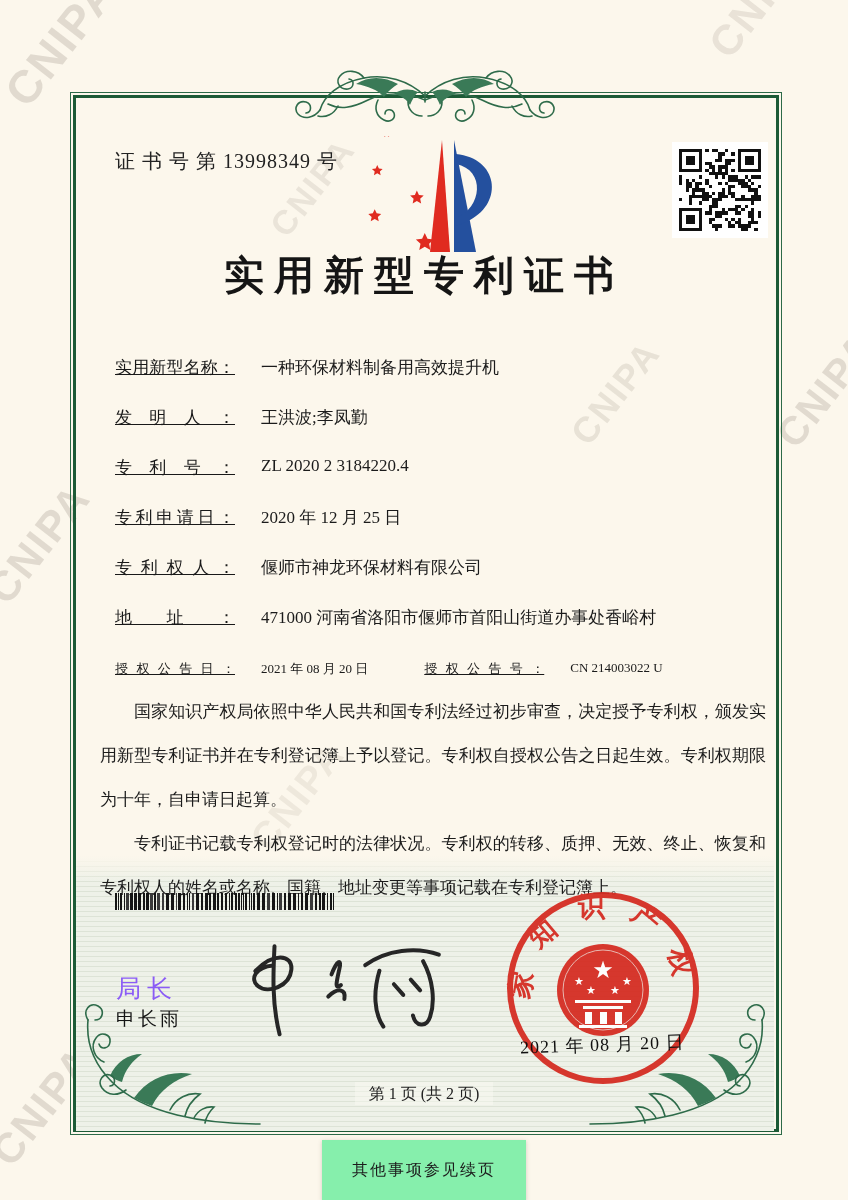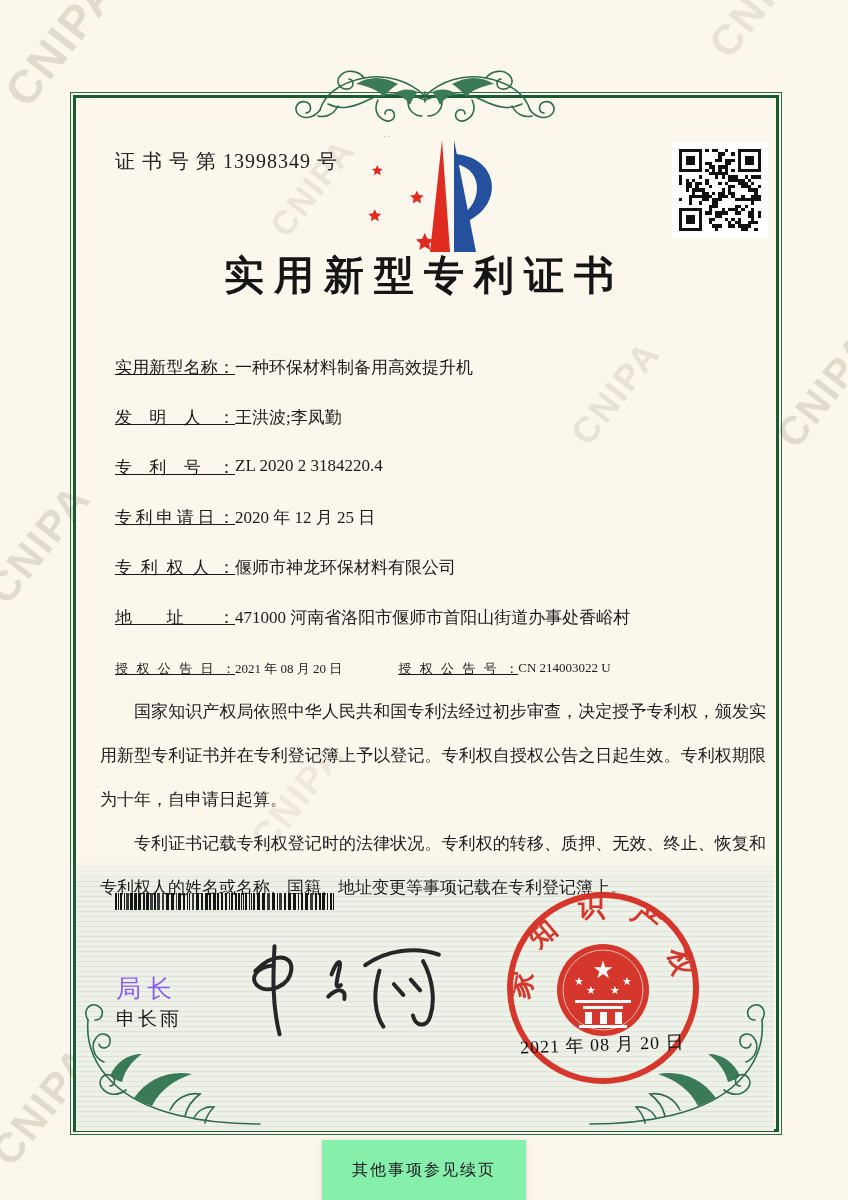--- a/index.html
+++ b/index.html
@@ -39,21 +39,21 @@
   .qr-box{position:absolute;left:672px;top:142px;width:96px;height:96px;background:#fff;
           display:flex;align-items:center;justify-content:center;}
   .qr-box svg{width:82px;height:82px;}
   .title{position:absolute;left:0;width:848px;top:248px;text-align:center;
          font-size:40px;font-weight:700;letter-spacing:10px;color:#151515;}
   
   .fields{position:absolute;left:115px;top:356px;width:580px;font-size:17px;}
   .frow{display:flex;height:50px;align-items:flex-start;}
   .flabel{display:inline-block;width:120px;text-align:justify;text-align-last:justify;
           color:#191919;flex:0 0 120px;text-decoration:underline;}
-  .fvalue{margin-left:0;color:#1b1b1b;white-space:nowrap;}
+  .fvalue{margin-left:26px;color:#1b1b1b;white-space:nowrap;}
   .grant-row{position:absolute;left:115px;top:660px;width:640px;display:flex;font-size:13px;}
   .grant-row .pair2{margin-left:56px;display:flex;}
   
   .body-text{position:absolute;left:100px;top:690px;width:666px;
      font-size:17px;line-height:44px;text-align:justify;color:#1c1c1c;}
   .body-text p{margin:0;text-indent:2em;}
   
   .barcode{position:absolute;left:115px;top:893px;width:222px;height:17px;}
   .officer-title{position:absolute;left:116px;top:972px;font-size:25px;letter-spacing:6px;color:#8b5cf6;}
   .officer-name{position:absolute;left:116px;top:1006px;font-size:19px;letter-spacing:3px;color:#141414;}
@@ -489,16 +489,19 @@
         <rect x="80" y="118" width="40" height="3"></rect>
         <rect x="82" y="124" width="7" height="12"></rect>
         <rect x="97" y="124" width="7" height="12"></rect>
         <rect x="112" y="124" width="7" height="12"></rect>
         <rect x="76" y="137" width="48" height="3"></rect>
       </g>
     </g>
   </svg>
   <div class="seal-date">2021 年 08 月 20 日</div>
 
+  <div class="page-info">
+    <span>第 1 页 (共 2 页)</span>
+  </div>
 
   <div class="cont-note">其他事项参见续页</div>
 
 </div>
 
 </body></html>

